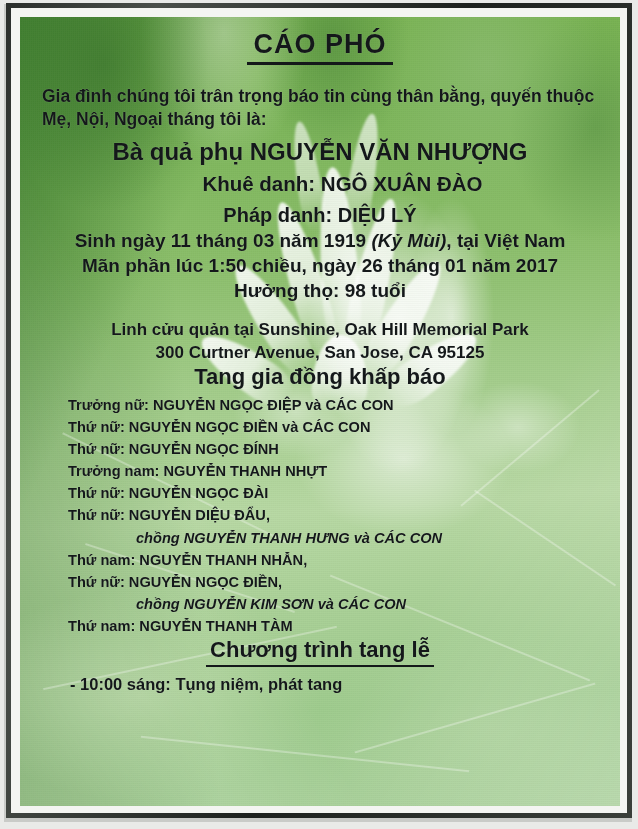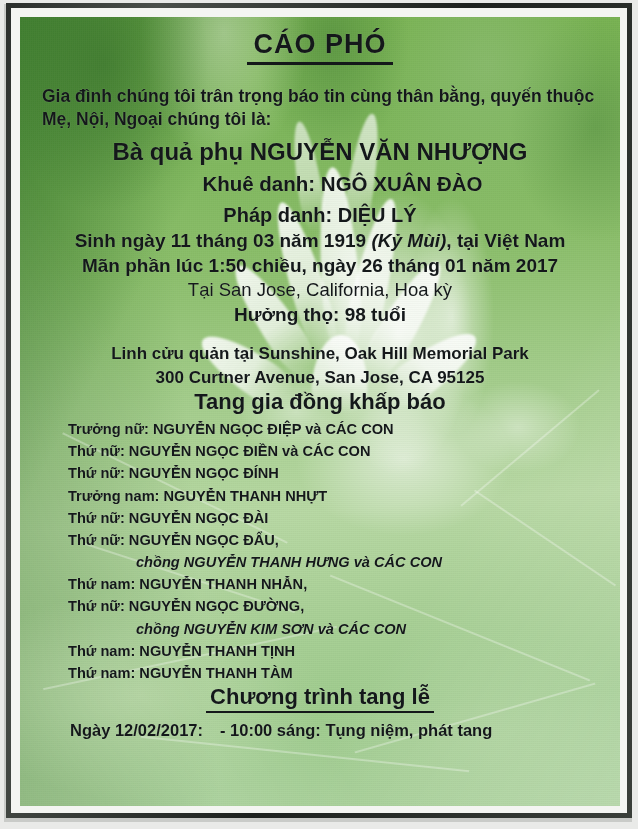--- a/index.html
+++ b/index.html
@@ -255,33 +255,32 @@
     <div class="bg-layer bg-grain"></div>
 
     <div class="content">
 
       <div>
         <div class="doc-title">CÁO PHÓ</div>
       </div>
 
       <div class="lead">
         <div>Gia đình chúng tôi trân trọng báo tin cùng thân bằng, quyến thuộc</div>
-        <div>Mẹ, Nội, Ngoại chúng tôi là:</div>
+        <div>Mẹ, Nội, Ngoại tháng tôi là:</div>
       </div>
 
       <div class="nameline">Bà quả phụ NGUYỄN VĂN NHƯỢNG</div>
       <div class="nameline n2">Khuê danh: NGÔ XUÂN ĐÀO</div>
       <div class="nameline n3">Pháp danh: DIỆU LÝ</div>
 
       <div class="factline">
         <span>Sinh ngày 11 tháng 03 năm 1919 </span><span class="inline-italic">(Kỷ Mùi)</span><span>, tại Việt Nam</span>
       </div>
 
       <div class="factline">Mãn phần lúc 1:50 chiều, ngày 26 tháng 01 năm 2017</div>
-      <div class="factline normal">Tại San Jose, California, Hoa kỳ</div>
       <div class="factline">Hưởng thọ: 98 tuổi</div>
 
       <div class="spacer-md"></div>
 
       <div class="venue">Linh cửu quản tại Sunshine, Oak Hill Memorial Park</div>
       <div class="venue">300 Curtner Avenue, San Jose, CA 95125</div>
 
       <div>
         <div class="section-head">Tang gia đồng khấp báo</div>
       </div>
@@ -296,45 +295,41 @@
         <div>
           <span>Thứ nữ: NGUYỄN NGỌC ĐÍNH</span>
         </div>
         <div>
           <span>Trưởng nam: NGUYỄN THANH NHỰT</span>
         </div>
         <div>
           <span>Thứ nữ: NGUYỄN NGỌC ĐÀI</span>
         </div>
         <div>
-          <span>Thứ nữ: NGUYỄN NGỌC ĐẨU,</span>
+          <span>Thứ nữ: NGUYỄN DIỆU ĐẨU,</span>
           <span class="sub">chồng NGUYỄN THANH HƯNG và CÁC CON</span>
         </div>
         <div>
           <span>Thứ nam: NGUYỄN THANH NHẪN,</span>
         </div>
         <div>
-          <span>Thứ nữ: NGUYỄN NGỌC ĐƯỜNG,</span>
+          <span>Thứ nữ: NGUYỄN NGỌC ĐIỀN,</span>
           <span class="sub">chồng NGUYỄN KIM SƠN và CÁC CON</span>
-        </div>
-        <div>
-          <span>Thứ nam: NGUYỄN THANH TỊNH</span>
         </div>
         <div>
           <span>Thứ nam: NGUYỄN THANH TÀM</span>
         </div>
       </div>
 
       <div>
         <div class="section-head underlined">Chương trình tang lễ</div>
       </div>
 
       <div class="program">
         <div class="prog-row">
-          <span class="prog-date">Ngày 12/02/2017:</span>
           <span class="prog-event">- 10:00 sáng: Tụng niệm, phát tang</span>
         </div>
 
       </div>
 
     </div>
   </div>
 </div>
 
 </body></html>

